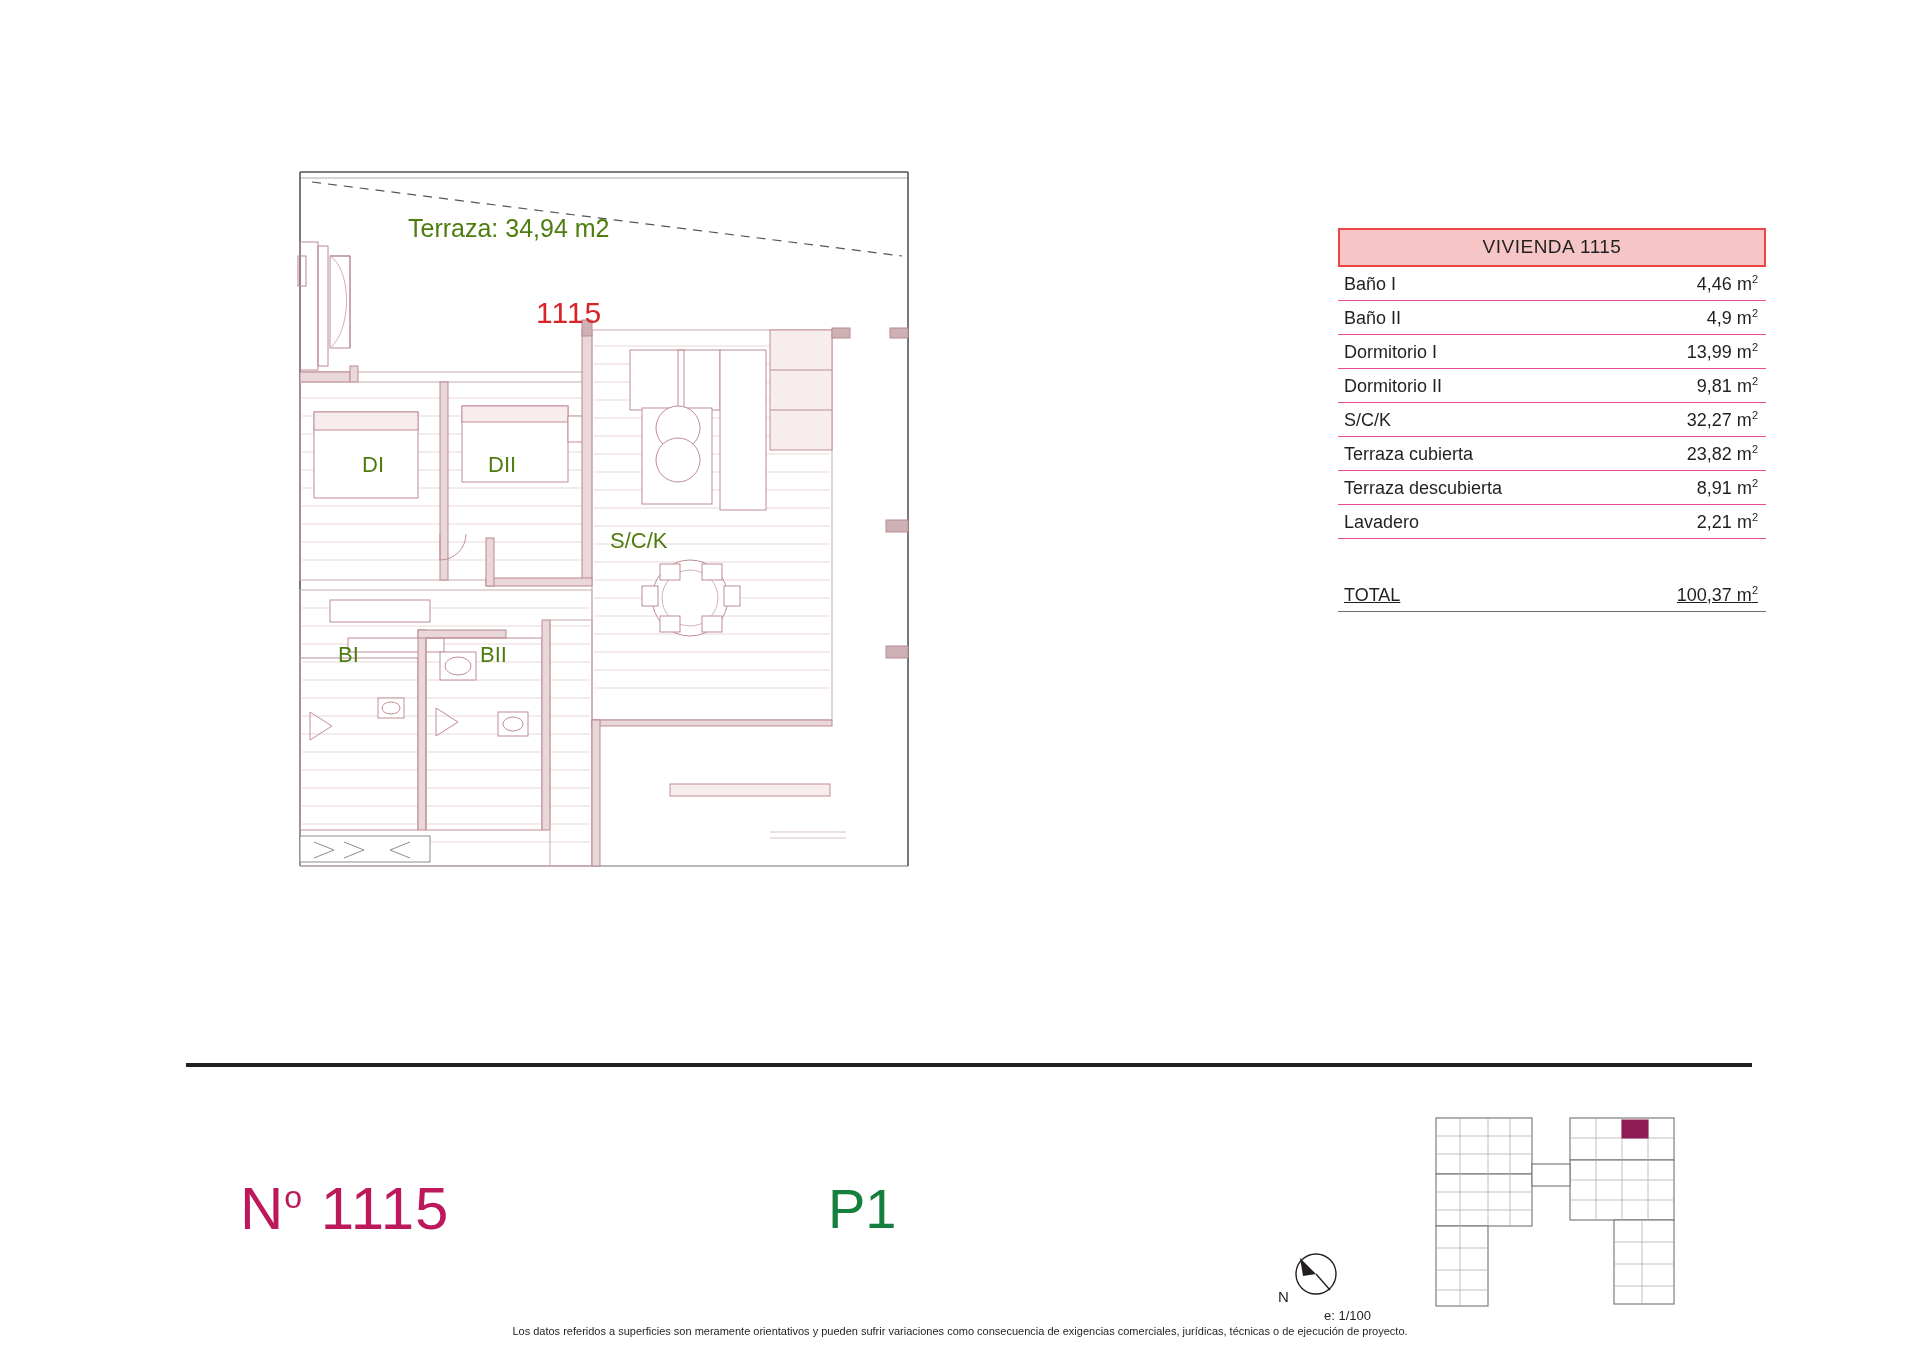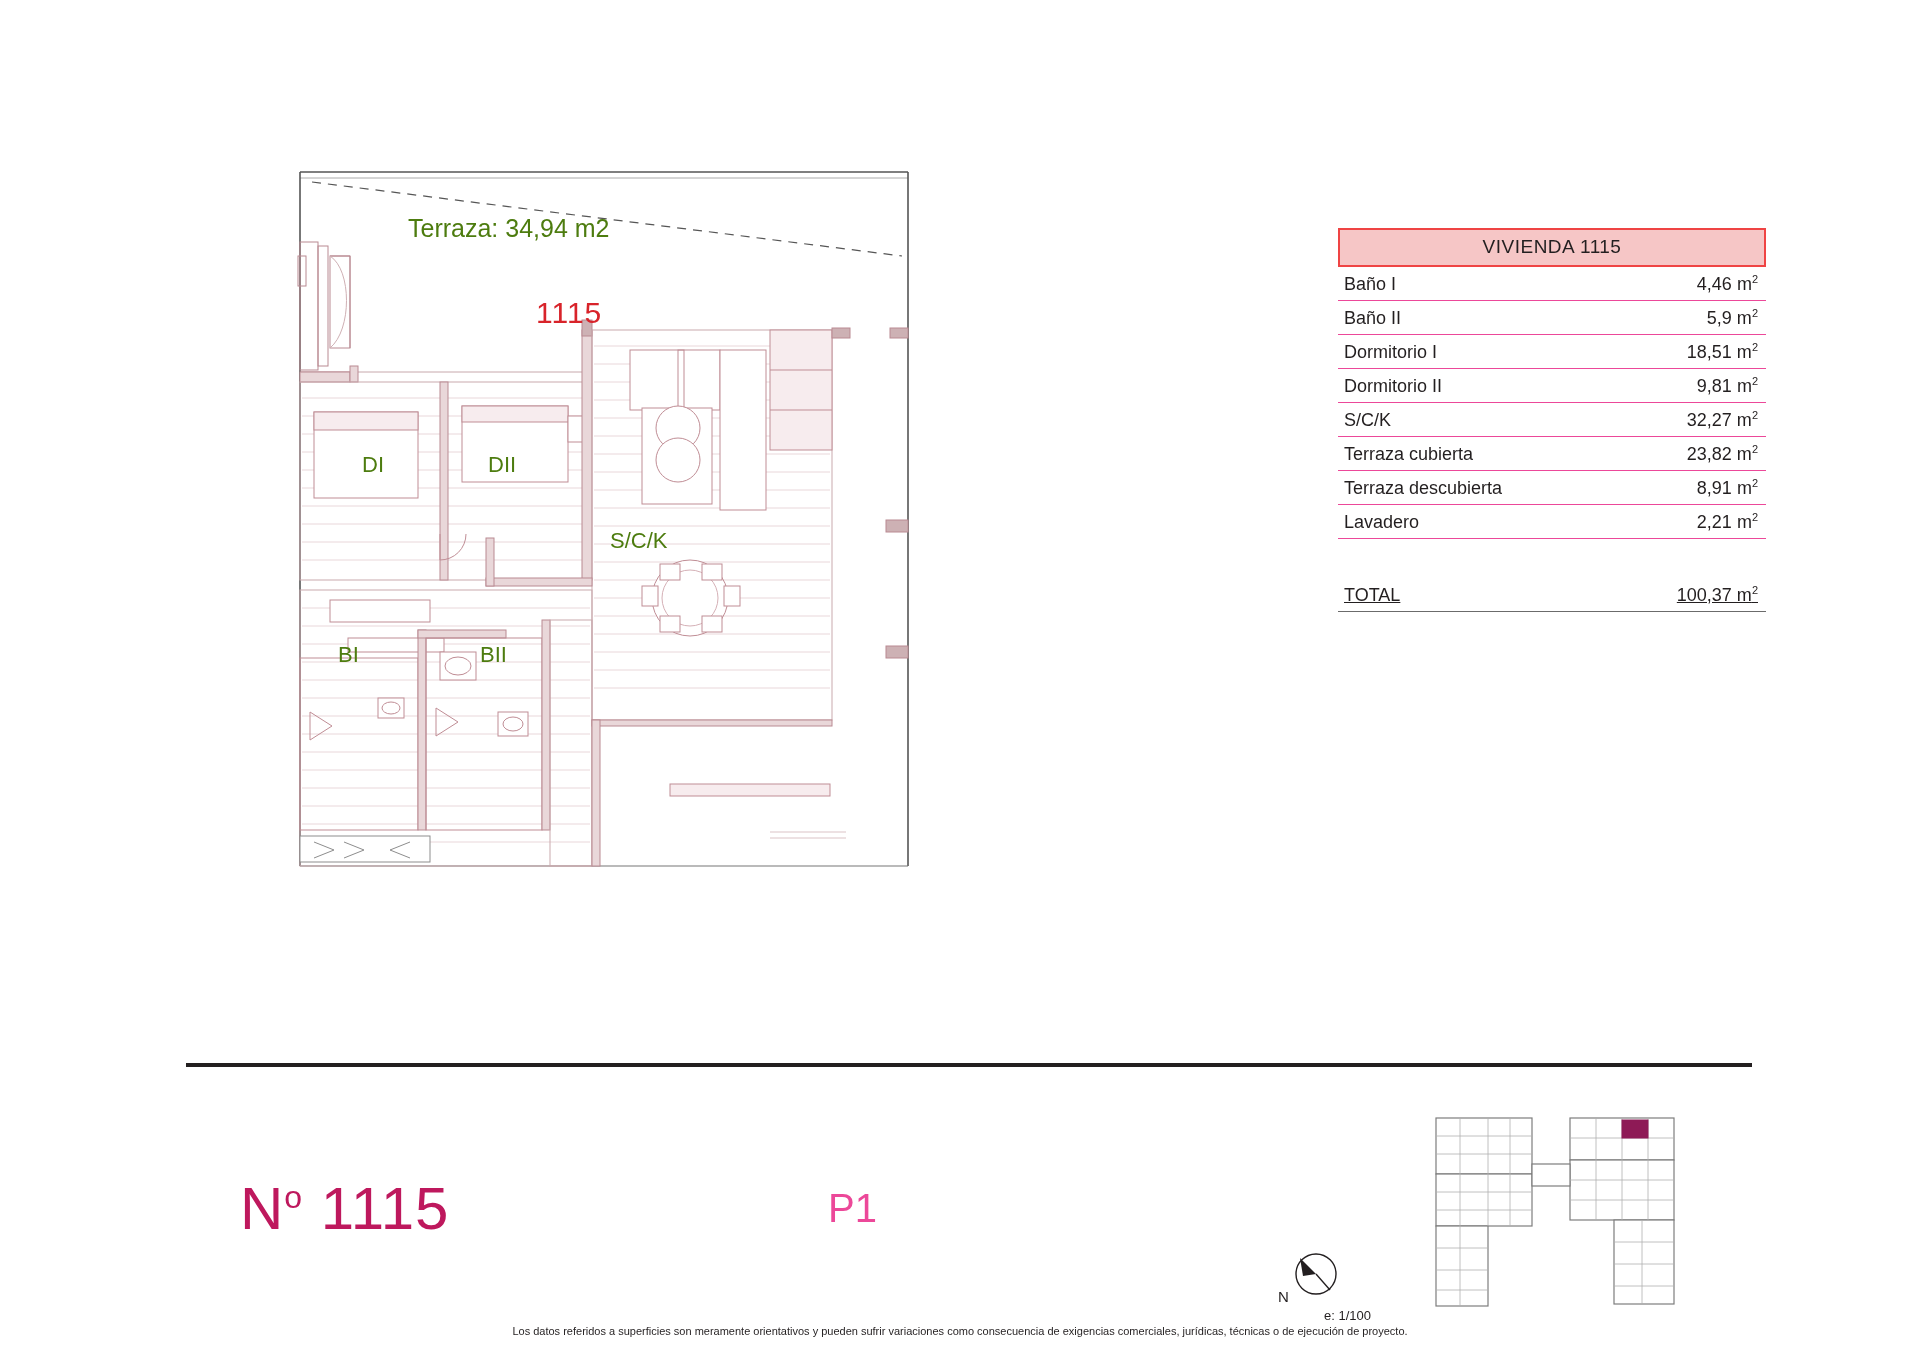--- a/index.html
+++ b/index.html
@@ -100,22 +100,22 @@
     color: #be185d;
     white-space: nowrap;
     transform: translateY(-50%);
   }
   #unit-big sup { font-size: 32px; vertical-align: super; }
 
   #floor-big {
     position: absolute;
     left: 828px;
     top: 1208px;
-    font-size: 40px;
-    color: #ec4899;
+    font-size: 56px;
+    color: #15803d;
     transform: translateY(-50%);
     white-space: nowrap;
   }
 
   
   #north {
     position: absolute;
     left: 1278px;
     top: 1250px;
     width: 90px;
@@ -338,25 +338,25 @@
 <div id="area-table">
   <div class="tbl-header">VIVIENDA 1115</div>
   <table>
     <tbody>
       <tr>
         <td class="lbl">Baño I</td>
         <td class="val"><span>4,46 m</span><sup>2</sup></td>
       </tr>
       <tr>
         <td class="lbl">Baño II</td>
-        <td class="val"><span>5,9 m</span><sup>2</sup></td>
+        <td class="val"><span>4,9 m</span><sup>2</sup></td>
       </tr>
       <tr>
         <td class="lbl">Dormitorio I</td>
-        <td class="val"><span>18,51 m</span><sup>2</sup></td>
+        <td class="val"><span>13,99 m</span><sup>2</sup></td>
       </tr>
       <tr>
         <td class="lbl">Dormitorio II</td>
         <td class="val"><span>9,81 m</span><sup>2</sup></td>
       </tr>
       <tr>
         <td class="lbl">S/C/K</td>
         <td class="val"><span>32,27 m</span><sup>2</sup></td>
       </tr>
       <tr>

